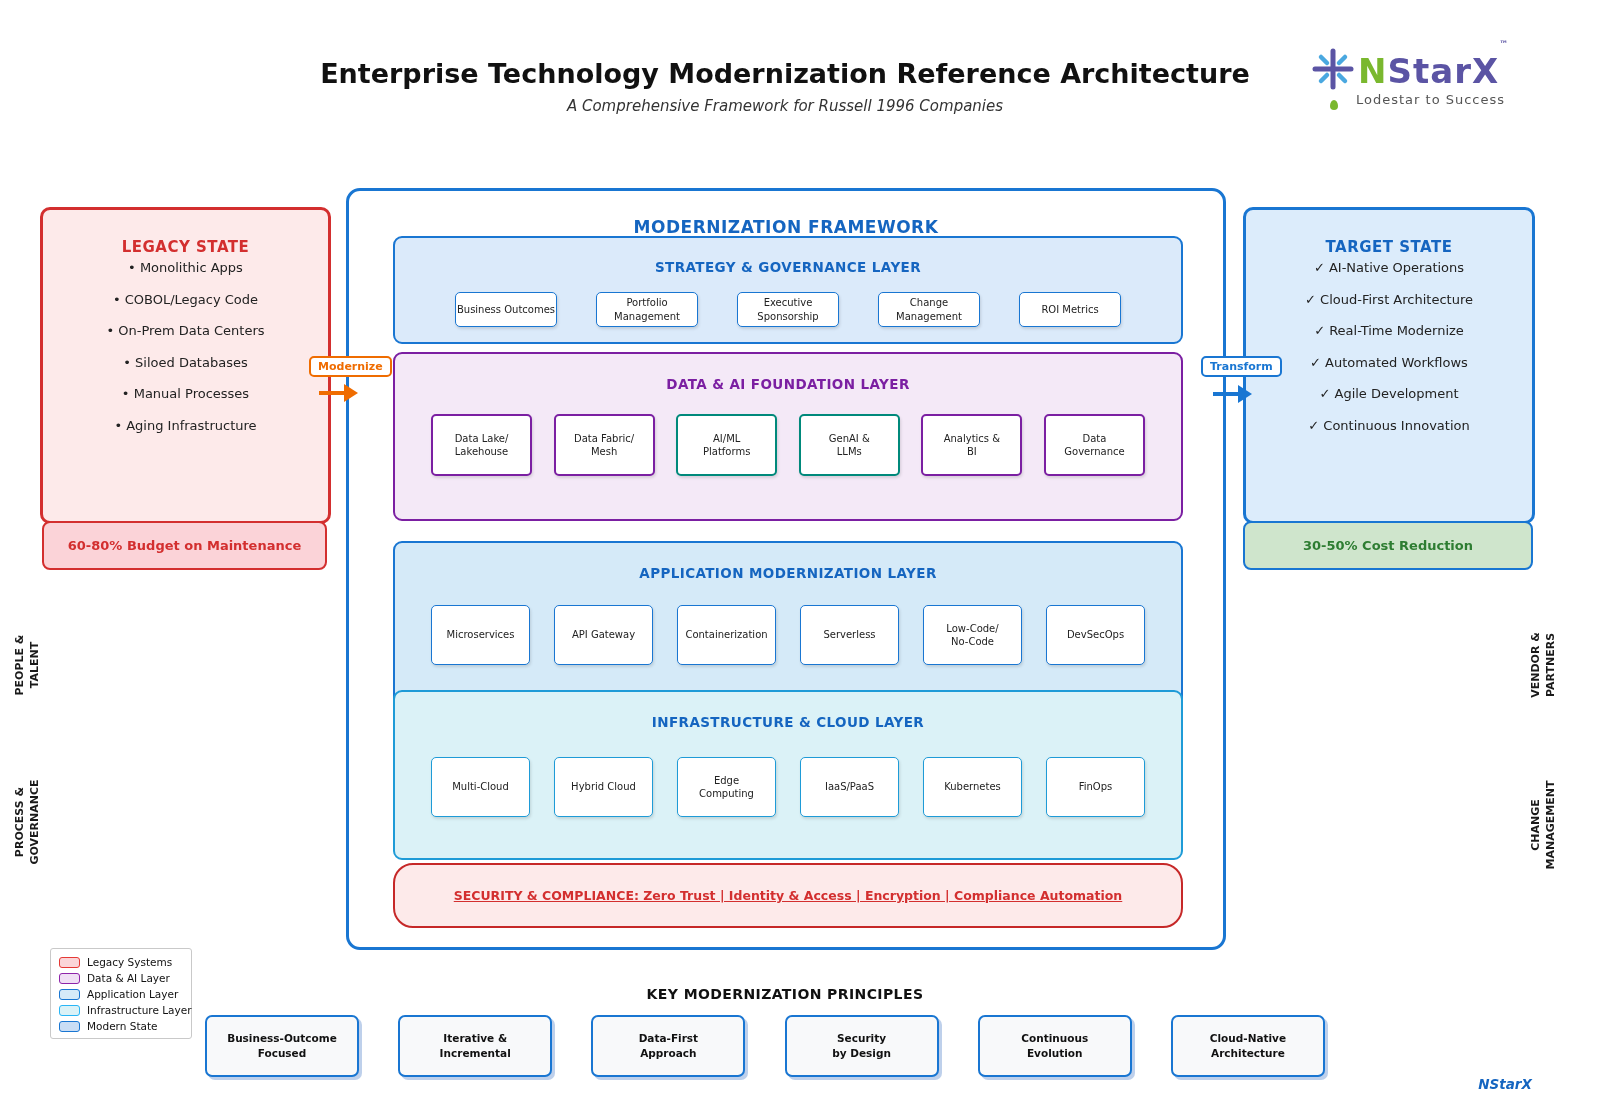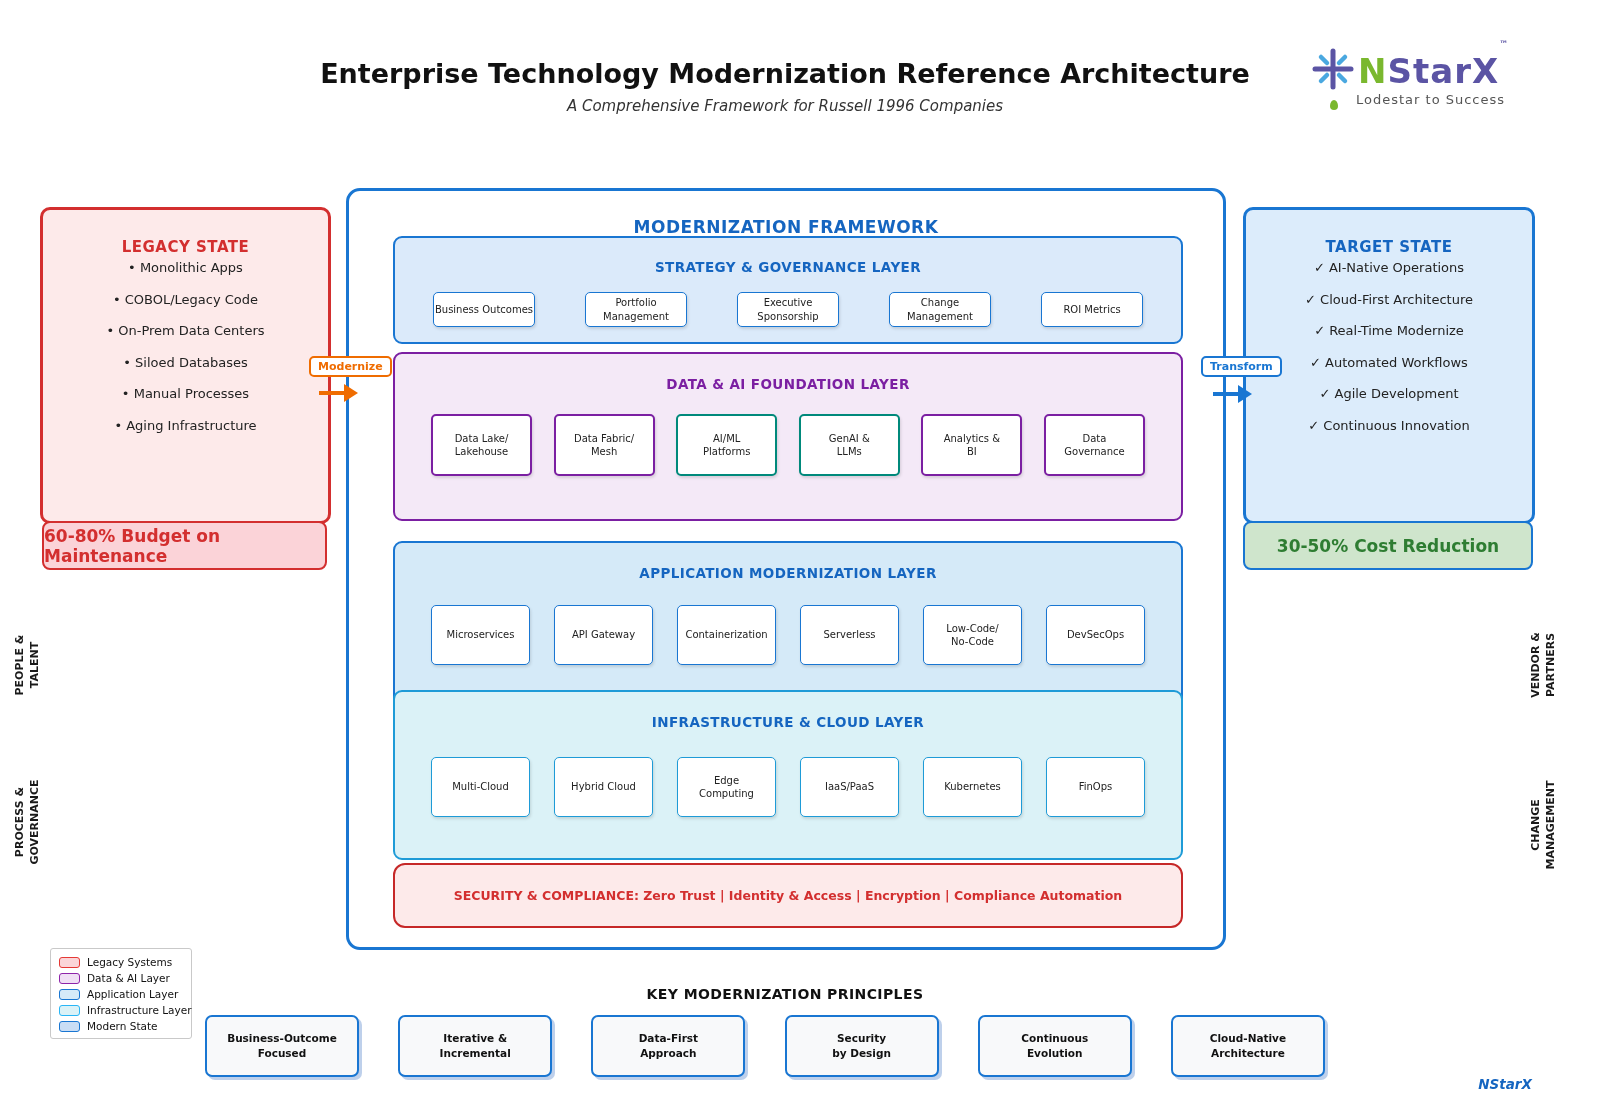--- a/index.html
+++ b/index.html
@@ -27,21 +27,21 @@
   .state-box{position:absolute;border-radius:10px;}
   .legacy-box{left:40px;top:207px;width:285px;height:311px;border:3px solid #d32f2f;background:#fdeaea;}
   .target-box{left:1243px;top:207px;width:286px;height:311px;border:3px solid #1976d2;background:#dcecfb;}
   .state-title{text-align:center;font-size:15px;font-weight:bold;margin-top:28px;letter-spacing:.5px;}
   .legacy-box .state-title{color:#d32f2f;}
   .target-box .state-title{color:#1565c0;}
   .state-items{margin-top:4px;display:flex;flex-direction:column;gap:16.5px;}
   .state-item{text-align:center;font-size:13px;color:#222;}
 
   .ribbon{position:absolute;border-radius:8px;display:flex;align-items:center;justify-content:center;
-    font-size:17px;font-weight:bold;}
+    font-size:13px;font-weight:bold;}
   .legacy-ribbon{left:42px;top:521px;width:281px;height:45px;border:2.5px solid #d32f2f;
     background:#fbd3d8;color:#d32f2f;}
   .target-ribbon{left:1243px;top:521px;width:286px;height:45px;border:2.5px solid #1976d2;
     background:#cfe5cc;color:#2e7d32;}
 
   
   .framework{position:absolute;left:346px;top:188px;width:874px;height:756px;
     border:3.5px solid #1976d2;border-radius:14px;background:#fff;}
   .framework-title{position:absolute;left:0;top:26px;width:100%;text-align:center;
     font-size:17px;font-weight:bold;color:#1565c0;letter-spacing:.5px;z-index:1;}
@@ -50,37 +50,37 @@
   .layer-strategy{top:45px;height:104px;background:#dbeafa;border:2.5px solid #1976d2;}
   .layer-strategy .layer-title{margin-top:21px;color:#1565c0;}
   .layer-data{top:161px;height:165px;background:#f4e9f7;border:2.5px solid #7b1fa2;}
   .layer-data .layer-title{margin-top:22px;color:#7b1fa2;}
   .layer-app{top:330px;height:168px;background:#d5eaf8;border:2.5px solid #1976d2;margin-top:20px;}
   .layer-app .layer-title{margin-top:22px;color:#1565c0;}
   .layer-infra{top:499px;height:166px;background:#dbf2f7;border:2.5px solid #1e9bd7;}
   .layer-infra .layer-title{margin-top:22px;color:#1565c0;}
 
   .card-row{display:flex;justify-content:space-between;padding:0 36px;}
-  .layer-strategy .card-row{margin-top:17px;padding:0 38px;gap:8px;}
+  .layer-strategy .card-row{margin-top:17px;padding:0 60px;gap:8px;}
   .layer-data .card-row{margin-top:22px;}
   .layer-app .card-row{margin-top:24px;}
   .layer-infra .card-row{margin-top:27px;}
   .card{background:#fff;border-radius:5px;display:flex;align-items:center;justify-content:center;
     text-align:center;font-size:10px;color:#222;white-space:pre-line;line-height:1.35;
     box-shadow:1px 2px 3px rgba(0,0,0,.12);}
   .card-sm{width:100px;height:33px;border:1.5px solid #1976d2;}
   .card-md{width:97px;height:58px;}
   .b-purple{border:2px solid #7b1fa2;}
   .b-teal{border:2px solid #00897b;}
   .b-blue{border:1.5px solid #1976d2;}
   .b-cyan{border:1.5px solid #1e9bd7;}
 
-  .security-bar{position:absolute;left:44px;top:672px;width:786px;height:61px;border-radius:12px;
+  .security-bar{position:absolute;left:44px;top:672px;width:786px;height:61px;border-radius:20px;
     background:#fdeaea;border:2.5px solid #c62828;display:flex;align-items:center;justify-content:center;
-    font-size:12.5px;font-weight:bold;color:#d32f2f;z-index:2;}
+    font-size:12.5px;font-weight:bold;color:#d32f2f;z-index:2;text-decoration:underline;}
 
   
   .flow-label{position:absolute;background:#fff;border-radius:5px;font-size:11px;font-weight:bold;
     padding:2px 7px;z-index:5;}
   .modernize-label{left:309px;top:356px;border:2px solid #ef6c00;color:#ef6c00;}
   .transform-label{left:1201px;top:356px;border:2px solid #1976d2;color:#1976d2;}
   .flow-arrow{position:absolute;z-index:5;}
   .modernize-arrow{left:316px;top:380px;}
   .transform-arrow{left:1210px;top:381px;}
 

